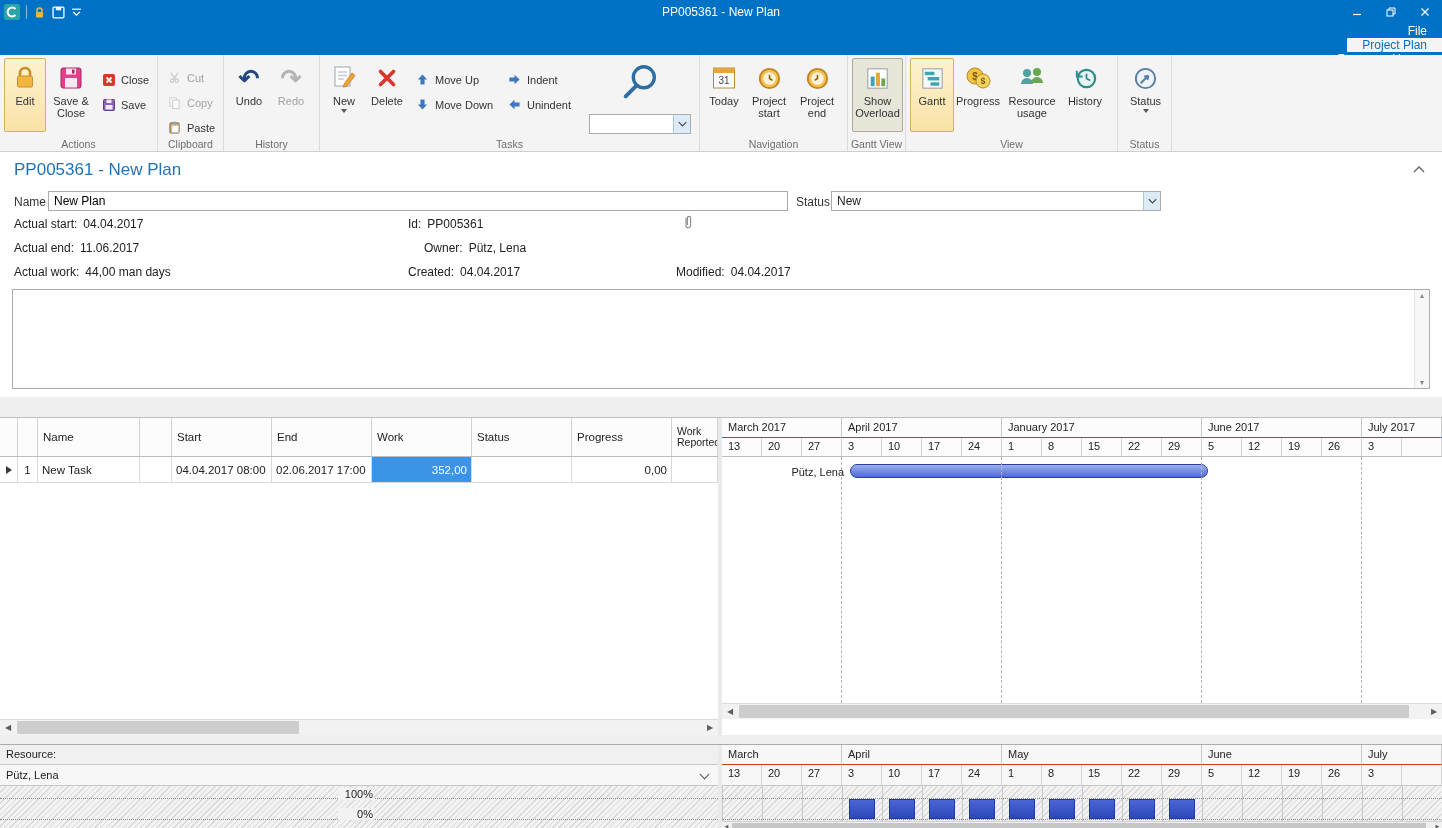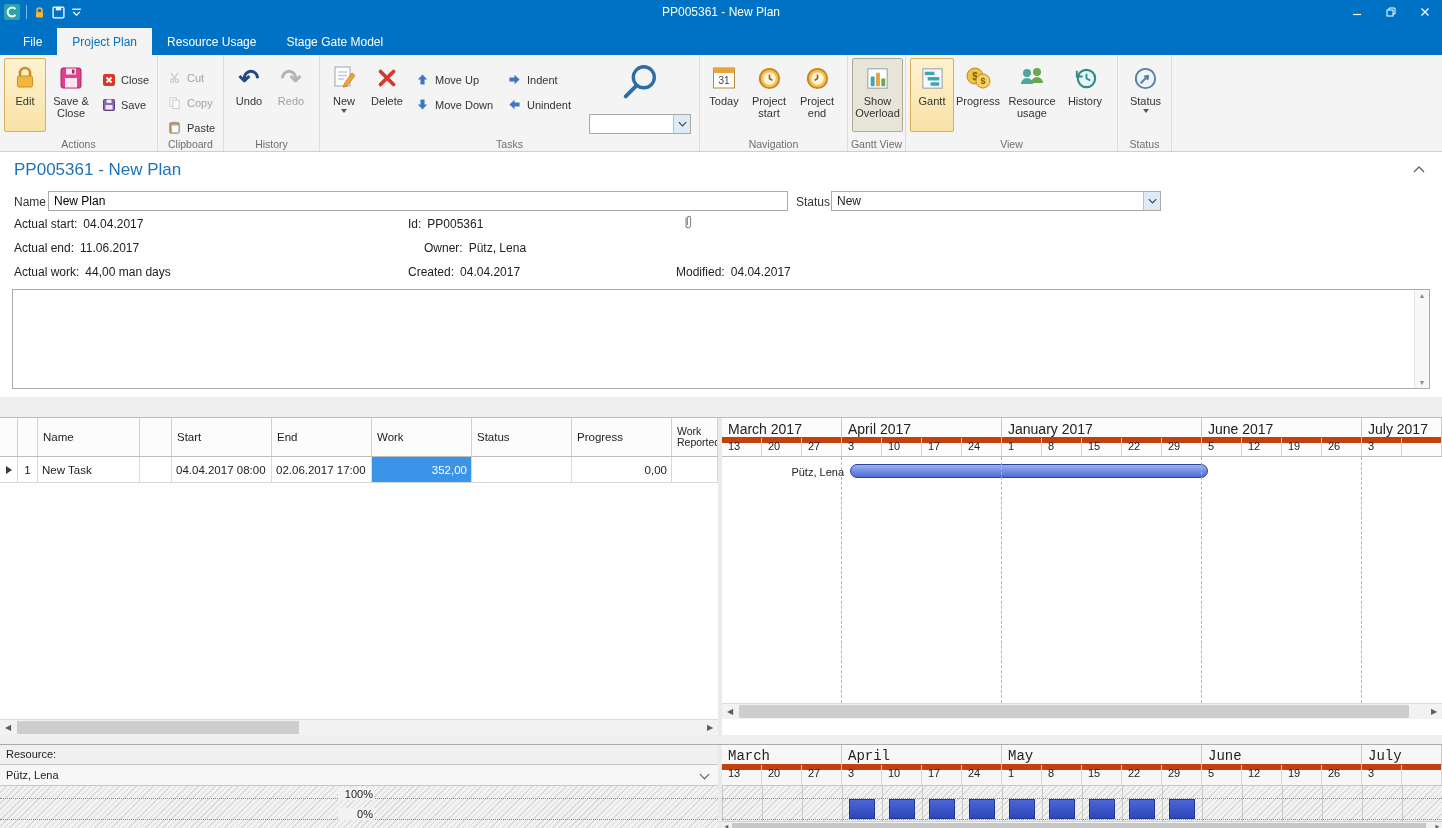--- a/index.html
+++ b/index.html
@@ -9,21 +9,21 @@
   
   .titlebar { position:absolute; top:0; left:0; width:1442px; height:24px; background:#0072C6; display:flex; align-items:center; }
   .qat { display:flex; align-items:center; gap:6px; padding-left:4px; }
   .qat-sep { width:1px; height:14px; background:rgba(255,255,255,.5); }
   .qat-btn, .appicon { display:flex; align-items:center; justify-content:center; height:20px; }
   .wtitle { position:absolute; left:0; right:0; text-align:center; color:#fff; font-size:12px; pointer-events:none; }
   .winctrls { position:absolute; right:0; top:0; display:flex; }
   .winbtn { width:34px; height:24px; display:flex; align-items:center; justify-content:center; }
 
   
-  .tabrow { position:absolute; top:24px; left:0; width:1442px; height:31px; background:#0072C6; display:flex; align-items:flex-end; padding-left:8px; }
+  .tabrow { position:absolute; top:24px; left:0; width:1442px; height:31px; background:#0072C6; display:flex; align-items:flex-end; padding-left:8px;flex-direction:column; }
   .tab { height:27px; display:flex; align-items:center; padding:0 15px; color:#fff; font-size:12px; cursor:default; }
   .tab.active { background:#F4F4F4; color:#0072C6; }
 
   
   .ribbon { position:absolute; top:55px; left:0; width:1442px; height:97px; background:#F4F4F4; border-bottom:1px solid #CFCFCF; display:flex; }
   .rgroup { position:relative; height:96px; border-right:1px solid #DCDCDC; flex:none; }
   .grp-content { display:flex; align-items:flex-start; padding:3px 2px 0 4px; height:80px; }
   .grp-label { position:absolute; bottom:1px; left:0; right:0; text-align:center; font-size:10.5px; color:#6E6E6E; }
   .bigbtn { display:flex; flex-direction:column; align-items:center; width:46px; height:74px; padding-top:4px; border:1px solid transparent; border-radius:2px; font-size:11px; color:#333; text-align:center; }
   .bigbtn .bicon { width:30px; height:30px; margin-bottom:2px; display:flex; align-items:center; justify-content:center; }
@@ -64,21 +64,21 @@
   .c-name{width:102px} .c-ico{width:32px} .c-start{width:100px} .c-end{width:100px}
   .c-work{width:100px} .c-status{width:100px} .c-prog{width:100px} .c-wr{width:46px; font-size:10.5px; line-height:11px;}
   .num-right { justify-content:flex-end; }
   .cell-selected { background:#3B94E7; color:#fff; }
   .row-ptr { width:0; height:0; border-top:4px solid transparent; border-bottom:4px solid transparent; border-left:6px solid #3A3A3A; }
   .pane-divider { position:absolute; left:718px; top:0; width:4px; height:318px; background:#EAEAEA; }
 
   .gantt-pane { position:absolute; left:722px; top:0; width:720px; height:301px; }
   .tl-months { display:flex; height:20px; background:#FCFCFC; }
   .tl-weeks { display:flex; height:19px; background:#FCFCFC; border-bottom:1px solid #BDBDBD; }
-  .tl-month { border-right:1px solid #C9C9C9; border-bottom:6px solid #c2410c; font-size:14px; padding:3px 0 16px 6px; overflow:hidden; white-space:nowrap; }
+  .tl-month { border-right:1px solid #C9C9C9; border-bottom:1px solid #c2410c; font-size:11px; padding:3px 0 16px 6px; overflow:hidden; white-space:nowrap; }
   .tl-week { width:40px; border-right:1px solid #D5D5D5; font-size:11px; padding:2px 0 0 6px; overflow:hidden; }
   .gantt-body { position:relative; height:246px; background:#fff; overflow:hidden; }
   .month-line { position:absolute; top:0; bottom:0; width:0; border-left:1px dashed #B5B5B5; }
   .gantt-bar-label { position:absolute; top:9px; left:0; width:122px; text-align:right; font-size:11px; color:#222; }
   .gantt-bar { position:absolute; top:7px; left:128px; width:358px; height:14px; border-radius:7px; background:linear-gradient(#9DB0F0,#4E6BD8); border:1px solid #2B3F9B; }
 
   
   .hscroll { position:absolute; bottom:0; height:16px; background:#F2F2F2; border-top:1px solid #DCDCDC; }
   .sb-btn { position:absolute; top:0; width:16px; height:15px; display:flex; align-items:center; justify-content:center; font-size:8px; color:#5E5E5E; }
   .sb-thumb { position:absolute; top:1px; height:13px; background:#CDCDCD; border-radius:1px; }
@@ -88,21 +88,21 @@
   .res-left { position:absolute; left:0; top:0; width:718px; height:84px; }
   .res-header { height:20px; background:#F0F0F0; border-bottom:1px solid #C6C6C6; font-size:11px; padding:3px 0 0 6px; }
   .res-combo { height:21px; background:#F7F7F7; border-bottom:1px solid #C6C6C6; font-size:11px; padding-left:6px; display:flex; align-items:center; position:relative; }
   .res-combo .chev { position:absolute; right:10px; top:6px; }
   .hatch { background-color:#F2F2F2; background-image:repeating-linear-gradient(135deg,#D9D9D9 0px,#D9D9D9 1px,transparent 1px,transparent 4px); }
   .res-scale { position:relative; height:43px; }
   .scale-label { position:absolute; left:338px; width:36px; text-align:right; font-size:11px; color:#222; background:#F2F2F2; padding:0 1px; }
   .dotline { position:absolute; left:0; right:0; border-top:1px dotted #8F8F8F; }
   .res-divider { position:absolute; left:718px; top:0; width:4px; height:84px; background:#EAEAEA; }
   .res-right { position:absolute; left:722px; top:0; width:720px; height:84px; }
-  .res-right .tl-months { height:20px; background:#F7F7F7;font-family:Liberation Mono, monospace; }
+  .res-right .tl-months { height:20px; background:#F7F7F7; }
   .res-right .tl-weeks { height:21px; background:#F7F7F7; border-bottom:1px solid #C6C6C6; }
   .res-hist { position:relative; height:35px; background-image:linear-gradient(90deg,#C8C8C8 1px,transparent 1px),repeating-linear-gradient(135deg,#D9D9D9 0px,#D9D9D9 1px,transparent 1px,transparent 4px); background-size:40px 100%, auto; background-color:#F2F2F2; overflow:hidden; }
   .hist-bar { position:absolute; top:13px; width:26px; height:20px; background:linear-gradient(#4C66D6,#2C47B8); border:1px solid #23379C; }
   .res-hscroll { position:relative; height:8px; background:#F0F0F0; border-top:1px solid #D0D0D0; }
   .res-hscroll .mini-btn { position:absolute; top:0; width:9px; height:7px; font-size:5px; color:#5E5E5E; display:flex; align-items:center; justify-content:center; }
   .res-hscroll .mini-thumb { position:absolute; top:1px; height:5px; background:#C6C6C6; }
 
   .chev { width:7px; height:7px; border-right:1.5px solid #555; border-bottom:1.5px solid #555; transform:rotate(45deg); }
 </style>
 </head>

